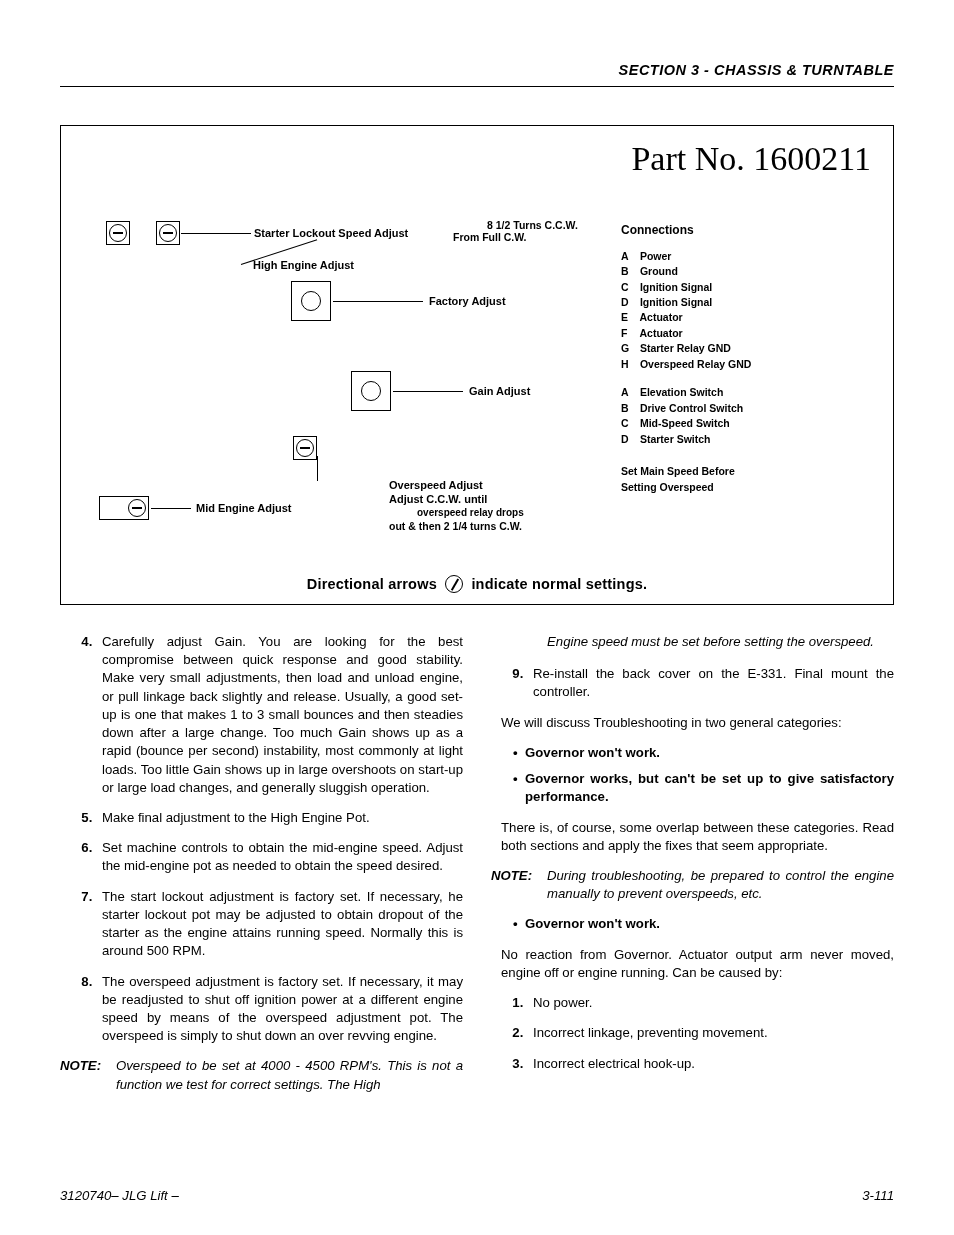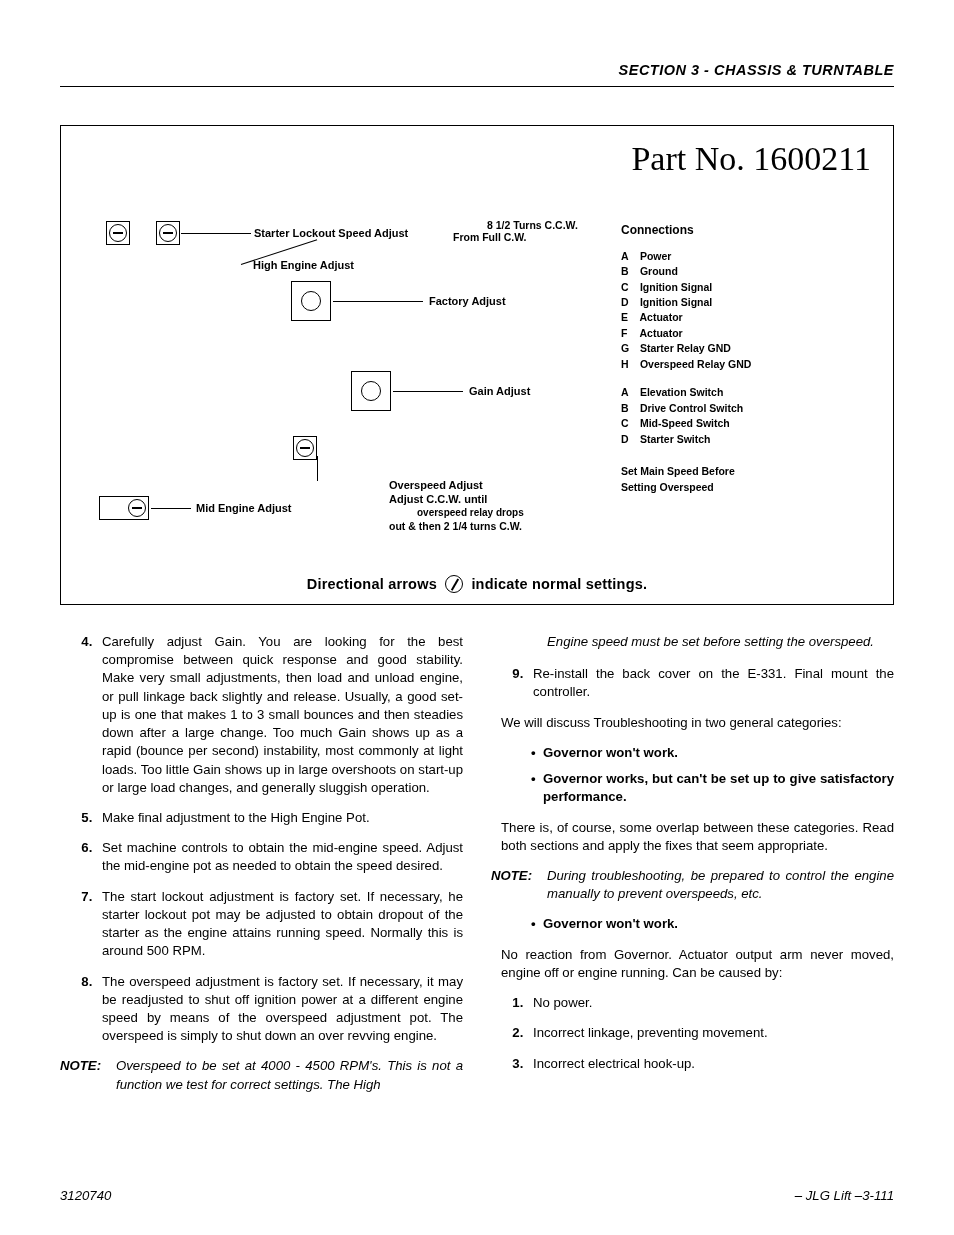--- a/index.html
+++ b/index.html
@@ -38,26 +38,26 @@
   .body { column-count:2; column-gap:28px; font-family: Helvetica, Arial, sans-serif;}
   .body p{margin:4px 0 12px 0; text-align:justify;}
   ol.steps{margin:0 0 12px 0;padding:0 0 0 36px;}
   ol.steps>li{margin:0 0 12px 0;padding-left:6px;text-align:justify;}
   ol.steps>li::marker{font-weight:bold;}
   h2.sub{font-family:Helvetica,Arial,sans-serif;font-weight:900;font-size:18px;margin:6px 0 8px 0;letter-spacing:.2px;}
   .note{display:flex;gap:10px;margin:0 0 12px 0;}
   .note .lab{font-style:italic;font-weight:bold;min-width:46px;}
   .note .txt{font-style:italic;text-align:justify;flex:1;}
   ul.bul{margin:0 0 12px 0;padding:0 0 0 28px;}
-  ul.bul>li{margin:0 0 8px 18px;text-align:justify;}
+  ul.bul>li{margin:0 0 8px 0;text-align:justify;}
   ul.bul>li::marker{content:"•  ";font-weight:bold;}
   ul.bul.bold>li{font-weight:bold;}
   .nobreak{break-inside:avoid;}
   .footer{position:absolute;left:60px;right:60px;bottom:30px;display:flex;justify-content:space-between;font-style:italic;font-size:13.2px;}
-  .footer .c{flex:1;text-align:right;}
+  .footer .c{flex:1;text-align:left;}
 </style>
 </head>
 <body>
 
 <div class="page">
   <div class="section-header">SECTION 3 - CHASSIS &amp; TURNTABLE</div>
 
   <div class="figure">
     <div class="partno">Part No. 1600211</div>
 

